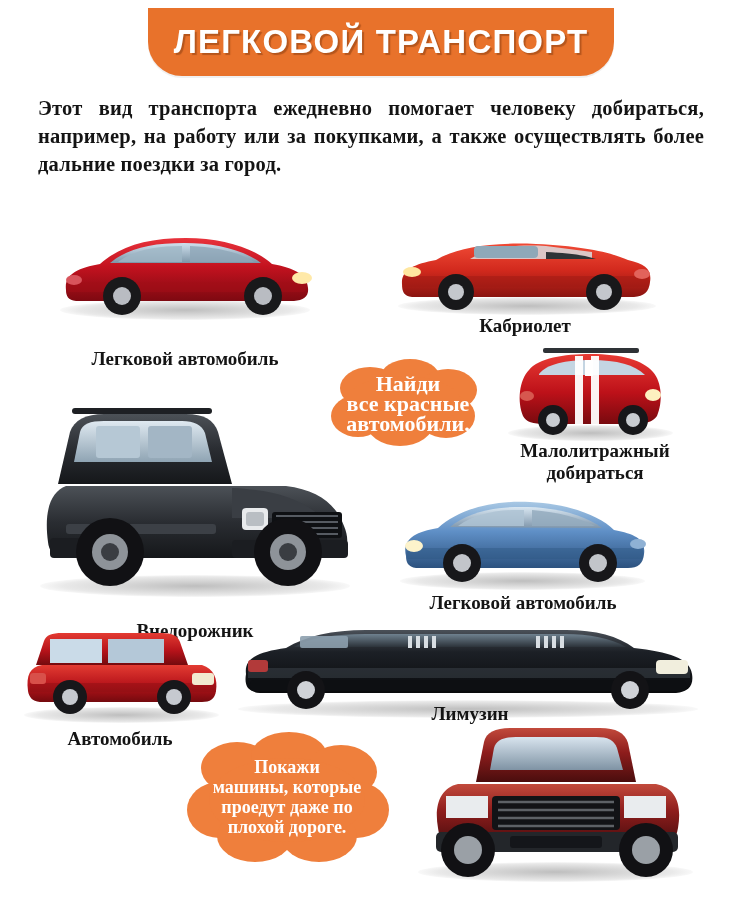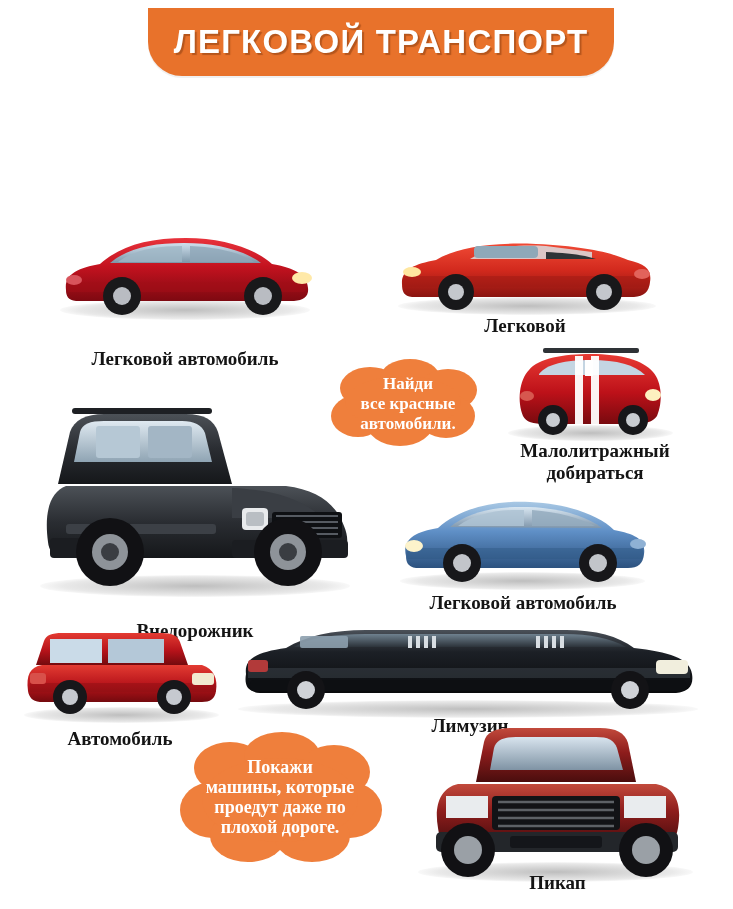--- a/index.html
+++ b/index.html
@@ -122,20 +122,21 @@
 <body>
 
 <div id="page">
 
   <div class="header-band">
     <div class="header-banner">
       <div class="title">ЛЕГКОВОЙ ТРАНСПОРТ</div>
     </div>
   </div>
 
+  <div class="intro">Этот вид транспорта ежедневно помогает человеку добираться, например, на работу или за покупками, а также осуществлять более дальние поездки за город.</div>
 
   <div class="shadow" style="left:60px; top:300px; width:250px; height:20px;"></div>
   <div class="car" style="left:58px; top:222px; width:255px; height:95px;">
     <svg width="255" height="95" viewBox="0 0 255 95">
       <defs>
         <linearGradient id="redBody" x1="0" y1="0" x2="0" y2="1">
           <stop offset="0%" stop-color="#e8333c"></stop>
           <stop offset="45%" stop-color="#c4121f"></stop>
           <stop offset="100%" stop-color="#7e0911"></stop>
         </linearGradient>
@@ -175,21 +176,21 @@
       <path d="M150,30 C172,31 188,33 200,37 L150,37 Z" fill="#2f3337"></path>
       <path d="M8,54 L252,54 C254,58 254,63 252,65 L8,65 C6,61 6,57 8,54 Z" fill="#a01a13" opacity="0.5"></path>
       <ellipse cx="16" cy="50" rx="9" ry="5" fill="#ffe7a0"></ellipse>
       <ellipse cx="246" cy="52" rx="8" ry="5" fill="#e2635b"></ellipse>
       <circle cx="60" cy="70" r="18" fill="#18181a"></circle>
       <circle cx="60" cy="70" r="8" fill="#c4c7cc"></circle>
       <circle cx="208" cy="70" r="18" fill="#18181a"></circle>
       <circle cx="208" cy="70" r="8" fill="#c4c7cc"></circle>
     </svg>
   </div>
-  <div class="caption" style="left:390px; top:315px; width:270px;">Легковой</div>
+  <div class="caption" style="left:390px; top:315px; width:270px;">Кабриолет</div>
 
   <div class="shadow" style="left:508px; top:425px; width:165px; height:16px;"></div>
   <div class="car" style="left:505px; top:340px; width:170px; height:100px;">
     <svg width="170" height="100" viewBox="0 0 170 100">
       <defs>
         <linearGradient id="redBody3" x1="0" y1="0" x2="0" y2="1">
           <stop offset="0%" stop-color="#e83a33"></stop>
           <stop offset="55%" stop-color="#bd1119"></stop>
           <stop offset="100%" stop-color="#780a0f"></stop>
         </linearGradient>
@@ -204,21 +205,21 @@
       <ellipse cx="22" cy="56" rx="7" ry="5" fill="#d6574f"></ellipse>
       <circle cx="48" cy="80" r="15" fill="#17171a"></circle>
       <circle cx="48" cy="80" r="7" fill="#c9ccd1"></circle>
       <circle cx="128" cy="80" r="15" fill="#17171a"></circle>
       <circle cx="128" cy="80" r="7" fill="#c9ccd1"></circle>
     </svg>
   </div>
   <div class="caption" style="left:500px; top:440px; width:190px;">Малолитражный
 добираться</div>
 
-  <div class="cloud" style="left:328px; top:358px; width:160px; height:92px; font-size:17px;">
+  <div class="cloud" style="left:328px; top:358px; width:160px; height:92px; font-size:22px;">
     <svg class="cloud-bg" width="160" height="92" viewBox="0 0 160 92" preserveAspectRatio="none">
       <g fill="#ef7f3c">
         <ellipse cx="42" cy="30" rx="30" ry="21"></ellipse>
         <ellipse cx="82" cy="20" rx="30" ry="19"></ellipse>
         <ellipse cx="120" cy="32" rx="29" ry="21"></ellipse>
         <ellipse cx="30" cy="58" rx="27" ry="21"></ellipse>
         <ellipse cx="72" cy="64" rx="34" ry="24"></ellipse>
         <ellipse cx="118" cy="58" rx="29" ry="22"></ellipse>
         <ellipse cx="75" cy="44" rx="58" ry="26"></ellipse>
       </g>
@@ -364,21 +365,21 @@
       <rect x="12" y="50" width="442" height="10" fill="#3b4149" opacity="0.55"></rect>
       <rect x="420" y="42" width="32" height="14" rx="4" fill="#f1eedd"></rect>
       <rect x="12" y="42" width="20" height="12" rx="3" fill="#b23a3a"></rect>
       <rect x="14" y="62" width="436" height="11" rx="4" fill="#0d0f12"></rect>
       <circle cx="70" cy="72" r="19" fill="#131316"></circle>
       <circle cx="70" cy="72" r="9" fill="#cfd2d7"></circle>
       <circle cx="394" cy="72" r="19" fill="#131316"></circle>
       <circle cx="394" cy="72" r="9" fill="#cfd2d7"></circle>
     </svg>
   </div>
-  <div class="caption" style="left:300px; top:703px; width:340px;margin-top:12px;">Лимузин</div>
+  <div class="caption" style="left:300px; top:703px; width:340px;">Лимузин</div>
 
   <div class="shadow" style="left:418px; top:862px; width:275px; height:20px;"></div>
   <div class="car" style="left:414px; top:718px; width:282px; height:160px;">
     <svg width="282" height="160" viewBox="0 0 282 160">
       <defs>
         <linearGradient id="pickupBody" x1="0" y1="0" x2="0" y2="1">
           <stop offset="0%" stop-color="#c24a3c"></stop>
           <stop offset="45%" stop-color="#8e1d1c"></stop>
           <stop offset="100%" stop-color="#4a0d0e"></stop>
         </linearGradient>
@@ -406,23 +407,22 @@
 
       <rect x="22" y="114" width="242" height="20" rx="5" fill="#23262a"></rect>
       <rect x="96" y="118" width="92" height="12" rx="3" fill="#14161a"></rect>
 
       <circle cx="54" cy="132" r="27" fill="#111114"></circle>
       <circle cx="54" cy="132" r="14" fill="#9aa0a6"></circle>
       <circle cx="232" cy="132" r="27" fill="#111114"></circle>
       <circle cx="232" cy="132" r="14" fill="#9aa0a6"></circle>
     </svg>
   </div>
-  <div class="caption" style="left:420px; top:872px; width:275px;">Пикап</div>
-
-  <div class="cloud" style="left:178px; top:730px; width:204px; height:134px; font-size:18px;">
+
+  <div class="cloud" style="left:185px; top:730px; width:204px; height:134px; font-size:18px;">
     <svg class="cloud-bg" width="204" height="134" viewBox="0 0 204 134" preserveAspectRatio="none">
       <g fill="#ef7f3c">
         <ellipse cx="52" cy="38" rx="36" ry="26"></ellipse>
         <ellipse cx="104" cy="26" rx="38" ry="24"></ellipse>
         <ellipse cx="156" cy="42" rx="36" ry="27"></ellipse>
         <ellipse cx="34" cy="80" rx="32" ry="28"></ellipse>
         <ellipse cx="172" cy="80" rx="32" ry="28"></ellipse>
         <ellipse cx="70" cy="106" rx="38" ry="26"></ellipse>
         <ellipse cx="134" cy="106" rx="38" ry="26"></ellipse>
         <ellipse cx="102" cy="70" rx="78" ry="42"></ellipse>

